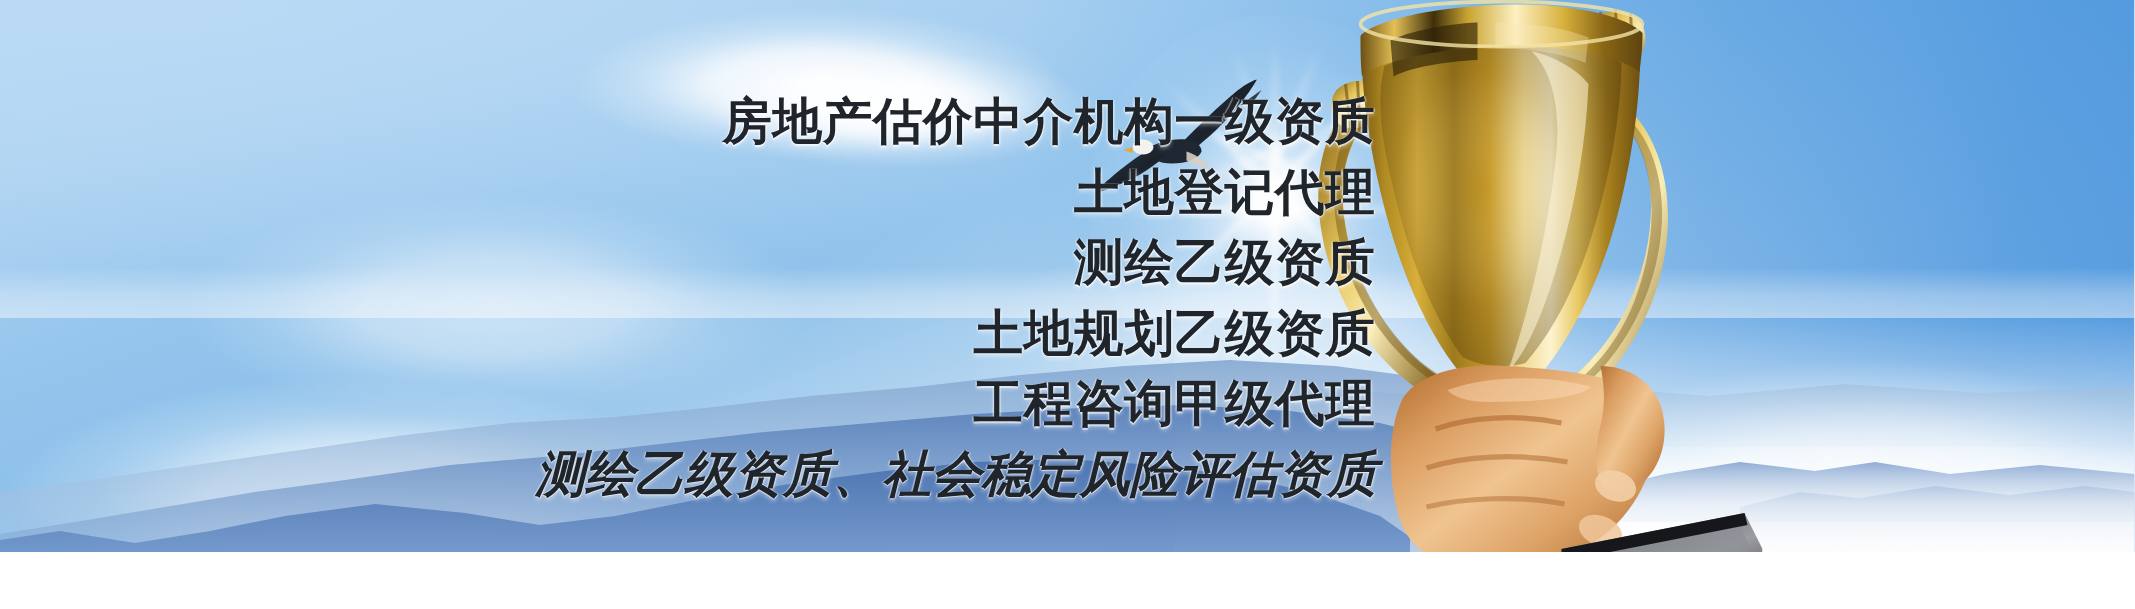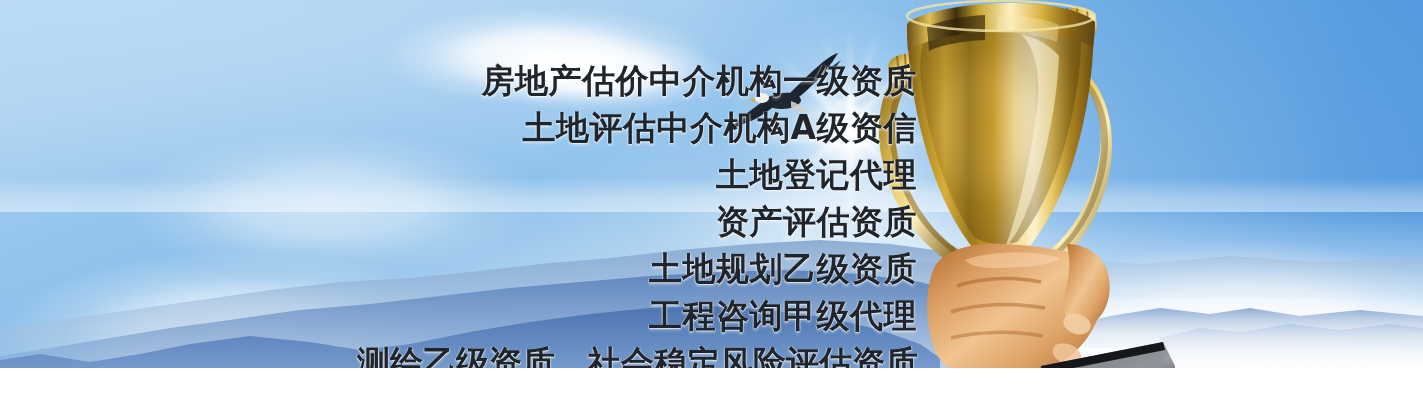--- a/index.html
+++ b/index.html
@@ -170,21 +170,21 @@
     color: #20252b;
     letter-spacing: 0.5px;
     white-space: nowrap;
     text-shadow:
        0 1px 0 rgba(255,255,255,0.55),
        1px 0 0 rgba(255,255,255,0.35),
       -1px 0 0 rgba(255,255,255,0.35),
        0 2px 3px rgba(255,255,255,0.45);
   }
   .headline .line.emph-wrap .emph { font-weight: 800; }
-  .headline .line.last { font-size: 33px; letter-spacing: 0px; }
+  .headline .line.last { font-size: 33px; letter-spacing: 0px; font-style: italic; }
 </style>
 </head>
 <body>
 
 <div class="banner">
 
   <div class="sky-base"></div>
   <div class="sky-left"></div>
   <div class="sky-right"></div>
   <div class="sky-right-fade"></div>
@@ -396,21 +396,20 @@
 
       <path d="M196,372 L318,348 L330,372 L330,412 L186,412 Z" fill="url(#baseG)"></path>
       <path d="M200,376 L314,354 L322,372 L200,396 Z" fill="#8d9096" opacity="0.7"></path>
       <path d="M196,372 L318,348 L320,356 L198,380 Z" fill="#16171b"></path>
       <path d="M186,412 L196,374 L206,400 Z" fill="#202126"></path>
     </svg>
   </div>
 
   <div class="headline">
     <div class="line">房地产估价中介机构一级资质</div>
-    <div class="line">土地评估中介机构A级资信</div>
     <div class="line">土地登记代理</div>
-    <div class="line">资产评估资质</div>
+    <div class="line">测绘乙级资质</div>
     <div class="line">土地规划乙级资质</div>
     <div class="line emph-wrap"><span>工程咨询</span><span class="emph">甲</span><span>级代理</span></div>
     <div class="line last">测绘乙级资质、社会稳定风险评估资质</div>
   </div>
 
 </div>
 
 </body></html>

